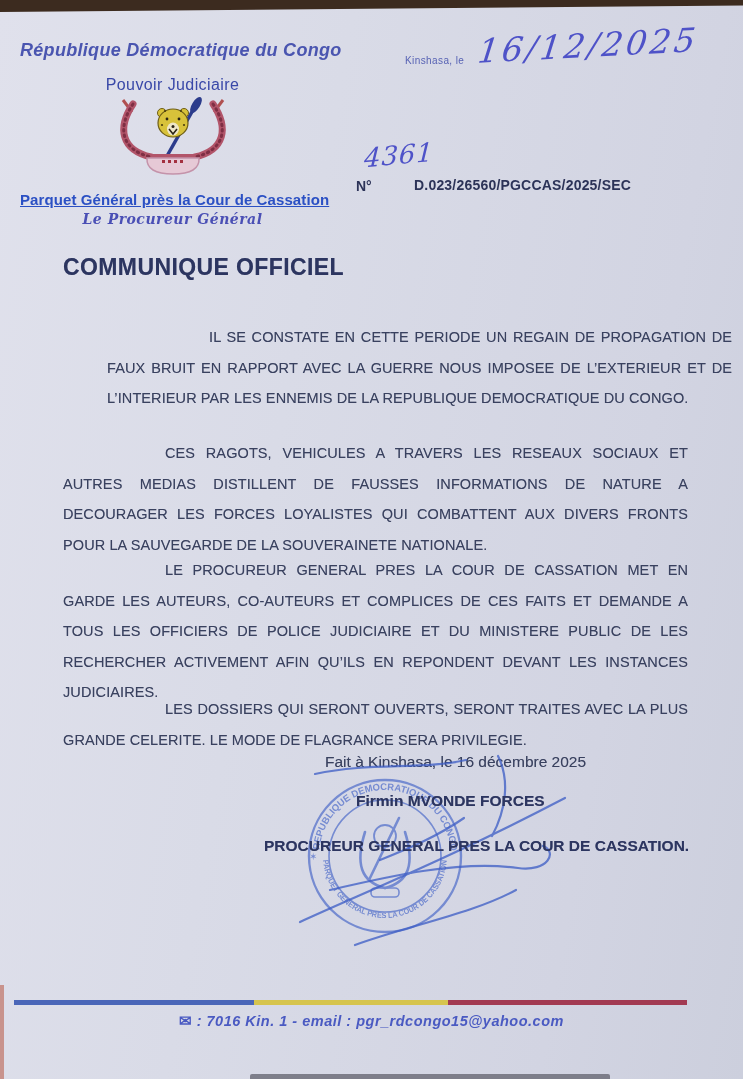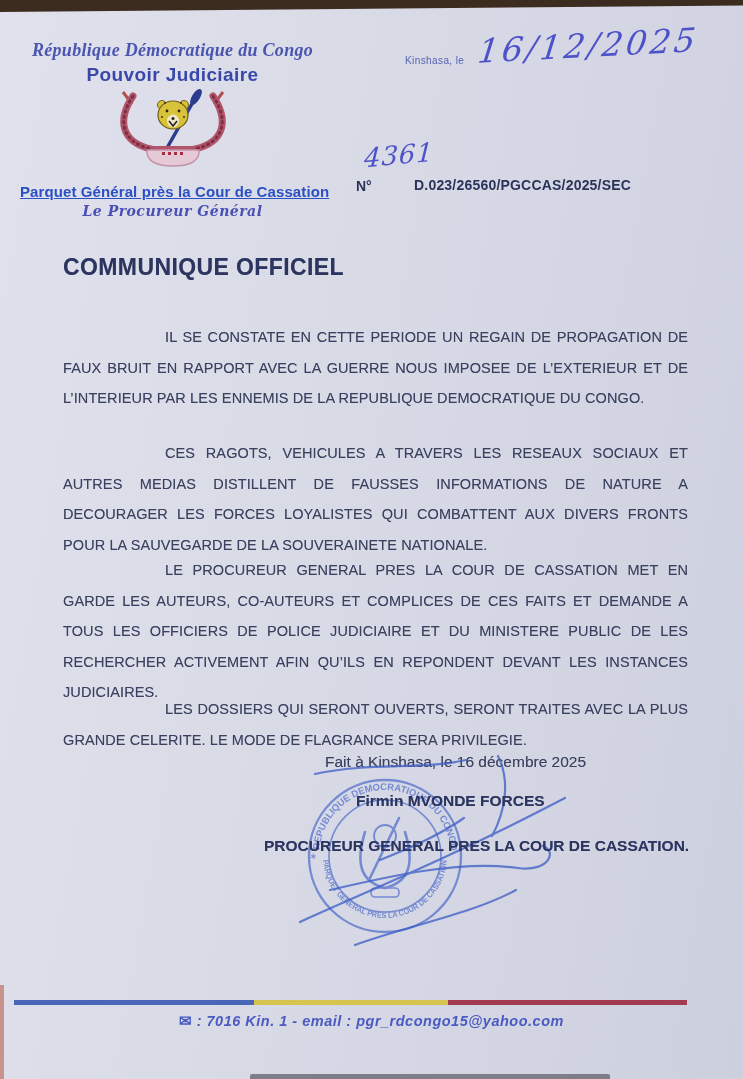--- a/index.html
+++ b/index.html
@@ -24,25 +24,25 @@
   .left-edge {
     position:absolute; left:0; top:985px; width:4px; height:94px;
     background:#c27a6e; opacity:.75;
   }
 
   
   .letterhead {
     position:absolute; left:20px; top:40px; width:305px; text-align:center;
   }
   .country-line {
-    font-family:Liberation Serif, serif; font-style:italic; font-weight:bold;
+    font-family:Liberation Sans, sans-serif; font-style:italic; font-weight:bold;
     font-size:18px; color:#4a55b0; letter-spacing:.3px; white-space:nowrap;
   }
   .branch-line {
-    margin-top:3px; font-weight:bold; font-size:19px; color:#3948a8; letter-spacing:.4px;
+    margin-top:15px; font-weight:normal; font-size:16px; color:#3948a8; letter-spacing:.4px;
   }
   .emblem { display:block; margin:2px auto 0 auto; }
   .office-line {
     margin-top:13px; font-weight:bold; font-size:15px; color:#2b50c4;
     text-decoration:underline; white-space:nowrap; letter-spacing:.1px;
   }
   .officer-line {
     margin-top:3px; font-family:"DejaVu Serif", serif; font-style:italic; font-weight:bold;
     font-size:14px; color:#4a4fb5; letter-spacing:.5px;
   }
@@ -73,21 +73,21 @@
     font-size:23px; font-weight:bold; color:#2c3560; letter-spacing:.4px;
     text-shadow:0 0 .6px rgba(44,53,96,.45);
   }
   .body-block { position:absolute; left:63px; top:0; width:625px; }
   .para {
     position:absolute; left:0; width:625px;
     font-size:14.5px; line-height:30.5px; color:#39415f;
     text-align:justify; text-indent:102px; letter-spacing:.1px;
     text-shadow:0 0 .6px rgba(57,65,95,.4);
   }
-  .p1 { top:322px; } .p2 { top:438px; } .p3 { top:555px; } .p4 { top:694px; }
+  .p1 { top:322px;margin-left:44px; } .p2 { top:438px; } .p3 { top:555px; } .p4 { top:694px; }
 
   
   .place-date { position:absolute; left:325px; top:753px; font-size:15.5px; color:#39415f; text-shadow:0 0 .6px rgba(57,65,95,.4); }
   .sig-name   { position:absolute; left:356px; top:792px; font-size:15.5px; font-weight:bold; color:#2c3560; text-shadow:0 0 .6px rgba(44,53,96,.45); }
   .sig-title  { position:absolute; left:264px; top:837px; font-size:15.5px; font-weight:bold; color:#2c3560; text-shadow:0 0 .6px rgba(44,53,96,.45); }
 
   .stamp { position:absolute; left:303px; top:774px; opacity:.78; }
   .signature-ink { position:absolute; left:260px; top:740px; opacity:.9; }
 
   

